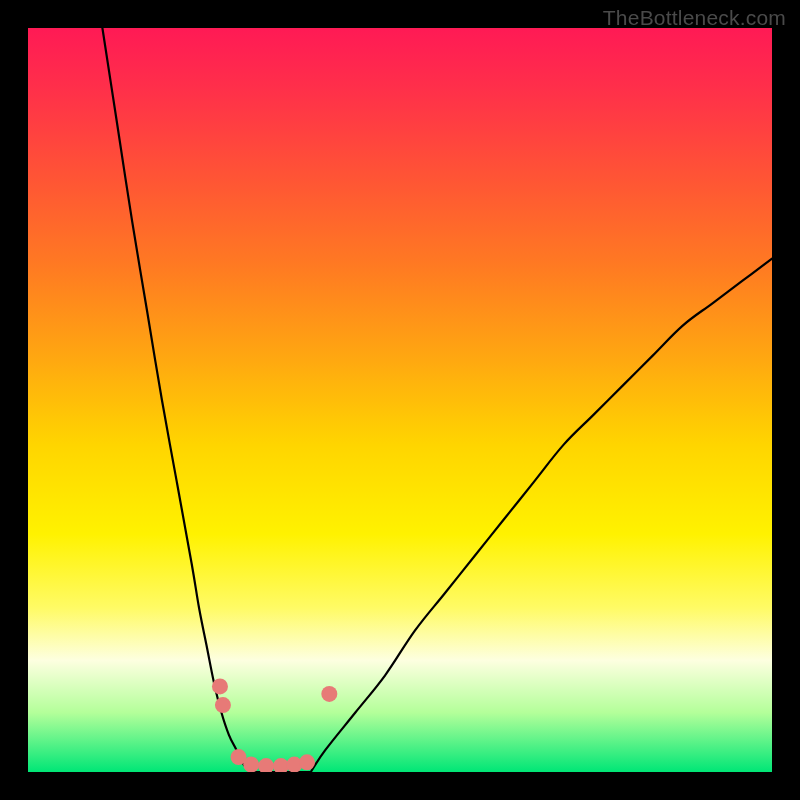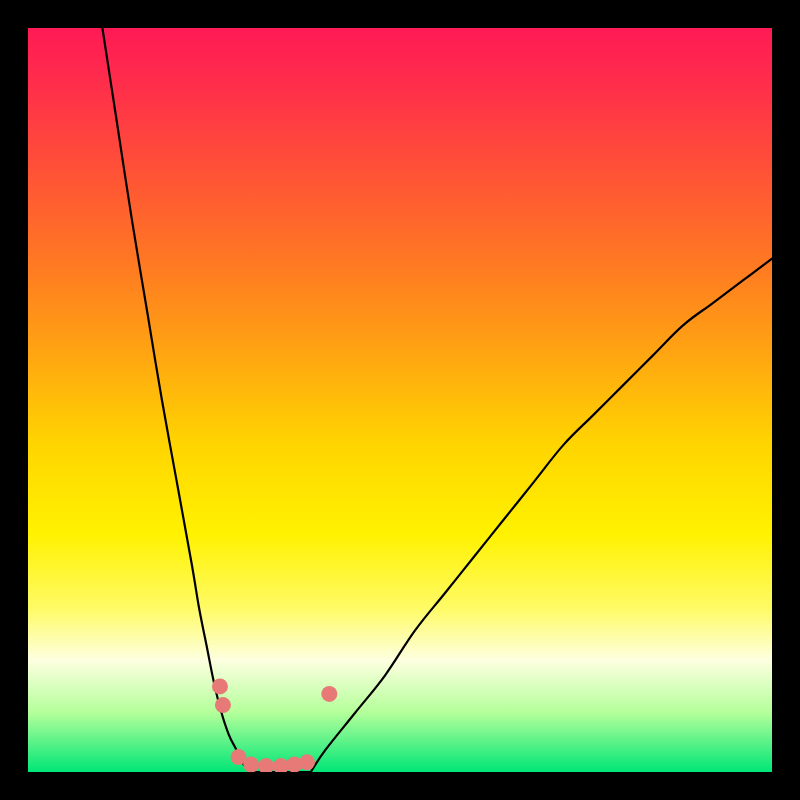--- a/index.html
+++ b/index.html
@@ -59,20 +59,21 @@
     position: absolute;
     inset: 0;
     width: 100%;
     height: 100%;
   }
 </style>
 </head>
 <body>
 
 <div class="frame">
+  <div class="watermark">TheBottleneck.com</div>
   <div class="plot-area">
     <div class="gradient"></div>
     <svg class="curves" viewBox="0 0 744 744" preserveAspectRatio="none">
       <g id="series-group">
           <path d="M 74.40 0.00 C 77.08 17.41, 83.92 61.90, 89.28 96.72 C 94.64 131.54, 98.80 159.96, 104.16 193.44 C 109.52 226.92, 113.68 250.58, 119.04 282.72 C 124.40 314.86, 128.56 341.20, 133.92 372.00 C 139.28 402.80, 143.44 424.38, 148.80 453.84 C 154.16 483.30, 159.66 512.91, 163.68 535.68 C 167.70 558.45, 168.44 565.59, 171.12 580.32 C 173.80 595.05, 175.88 604.13, 178.56 617.52 C 181.24 630.91, 183.32 642.67, 186.00 654.72 C 188.68 666.77, 190.76 675.11, 193.44 684.48 C 196.12 693.85, 198.20 700.10, 200.88 706.80 C 203.56 713.50, 205.64 716.32, 208.32 721.68 C 211.00 727.04, 213.08 732.54, 215.76 736.56 C 218.44 740.58, 221.86 742.66, 223.20 744.00 C 224.54 745.34, 221.86 744.00, 223.20 744.00 C 224.54 744.00, 227.96 744.00, 230.64 744.00 C 233.32 744.00, 235.40 744.00, 238.08 744.00 C 240.76 744.00, 242.84 744.00, 245.52 744.00 C 248.20 744.00, 250.28 744.00, 252.96 744.00 C 255.64 744.00, 257.72 744.00, 260.40 744.00 C 263.08 744.00, 265.16 744.00, 267.84 744.00 C 270.52 744.00, 272.60 744.00, 275.28 744.00 C 277.96 744.00, 281.38 744.00, 282.72 744.00 C 284.06 744.00, 280.04 748.02, 282.72 744.00 C 285.40 739.98, 289.56 732.39, 297.60 721.68 C 305.64 710.97, 316.65 697.87, 327.36 684.48 C 338.07 671.09, 346.41 662.01, 357.12 647.28 C 367.83 632.55, 376.17 617.37, 386.88 602.64 C 397.59 587.91, 405.93 578.83, 416.64 565.44 C 427.35 552.05, 435.69 541.63, 446.40 528.24 C 457.11 514.85, 465.45 504.43, 476.16 491.04 C 486.87 477.65, 495.21 467.23, 505.92 453.84 C 516.63 440.45, 524.97 428.69, 535.68 416.64 C 546.39 404.59, 554.73 397.59, 565.44 386.88 C 576.15 376.17, 584.49 367.83, 595.20 357.12 C 605.91 346.41, 614.25 338.07, 624.96 327.36 C 635.67 316.65, 644.01 306.97, 654.72 297.60 C 665.43 288.23, 673.77 283.32, 684.48 275.28 C 695.19 267.24, 703.53 261.00, 714.24 252.96 C 724.95 244.92, 738.64 234.66, 744.00 230.64" fill="none" stroke="#000" stroke-width="2.2" stroke-linecap="round"></path>
         </g>
       <g id="markers-group">
           <circle cx="191.95" cy="658.44" r="8" fill="#e77a77"></circle>
           <circle cx="194.93" cy="677.04" r="8" fill="#e77a77"></circle>
           <circle cx="210.55" cy="729.12" r="8" fill="#e77a77"></circle>

